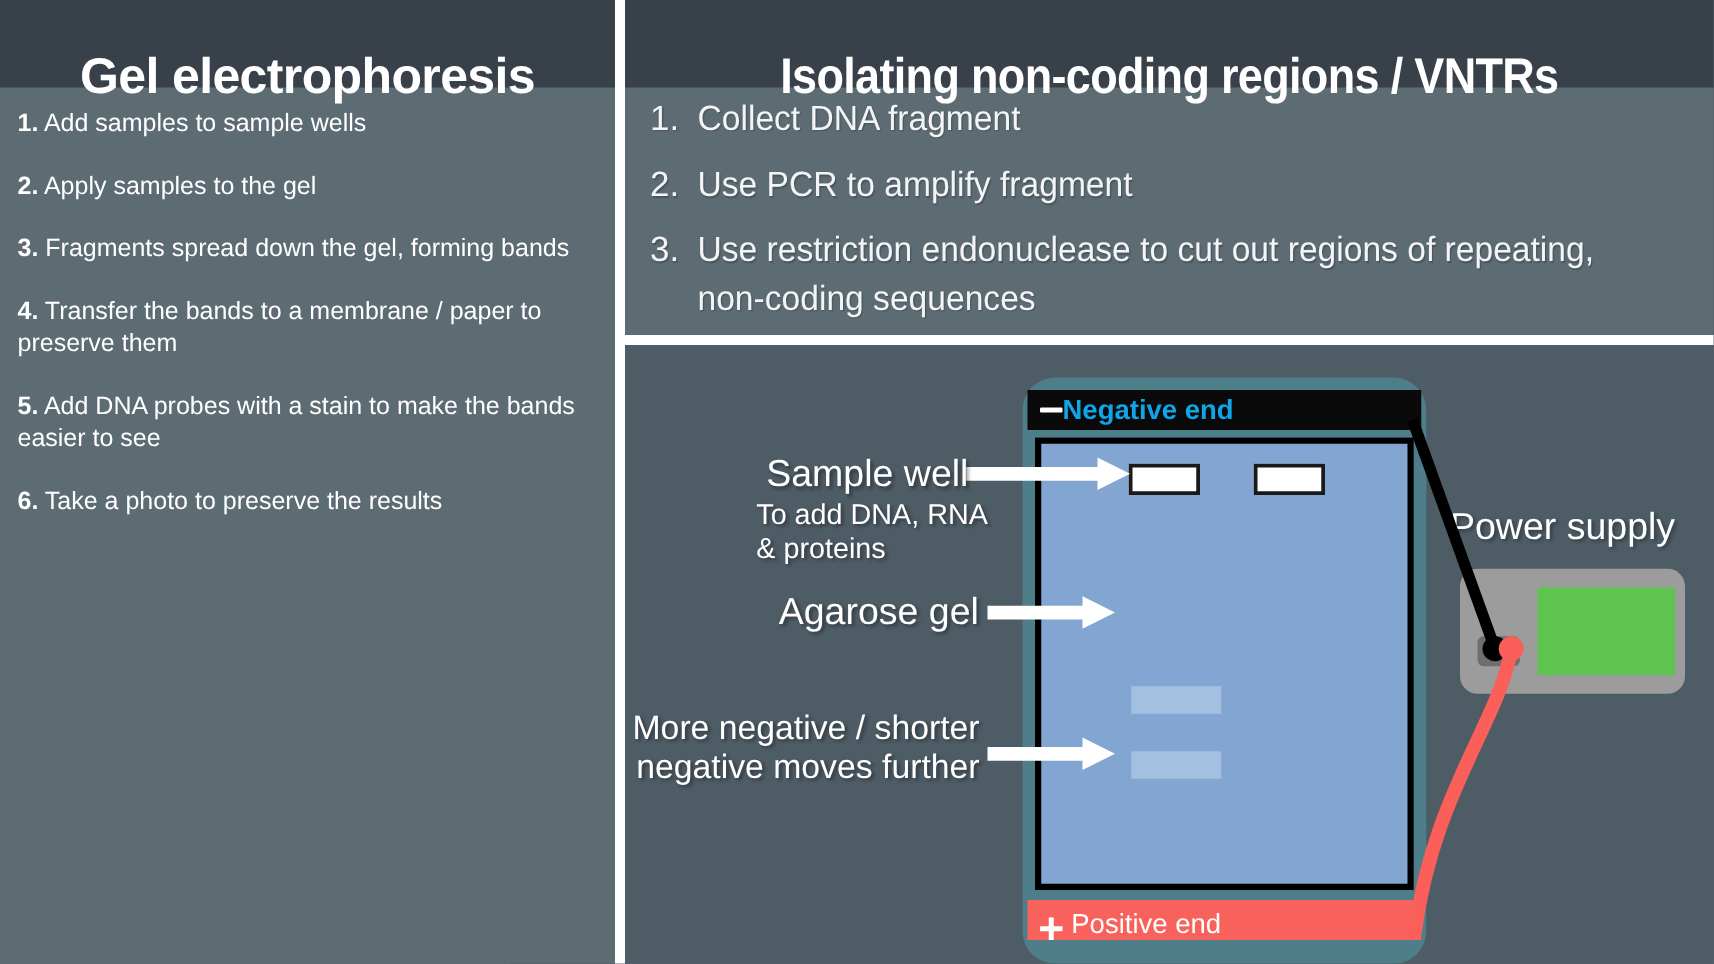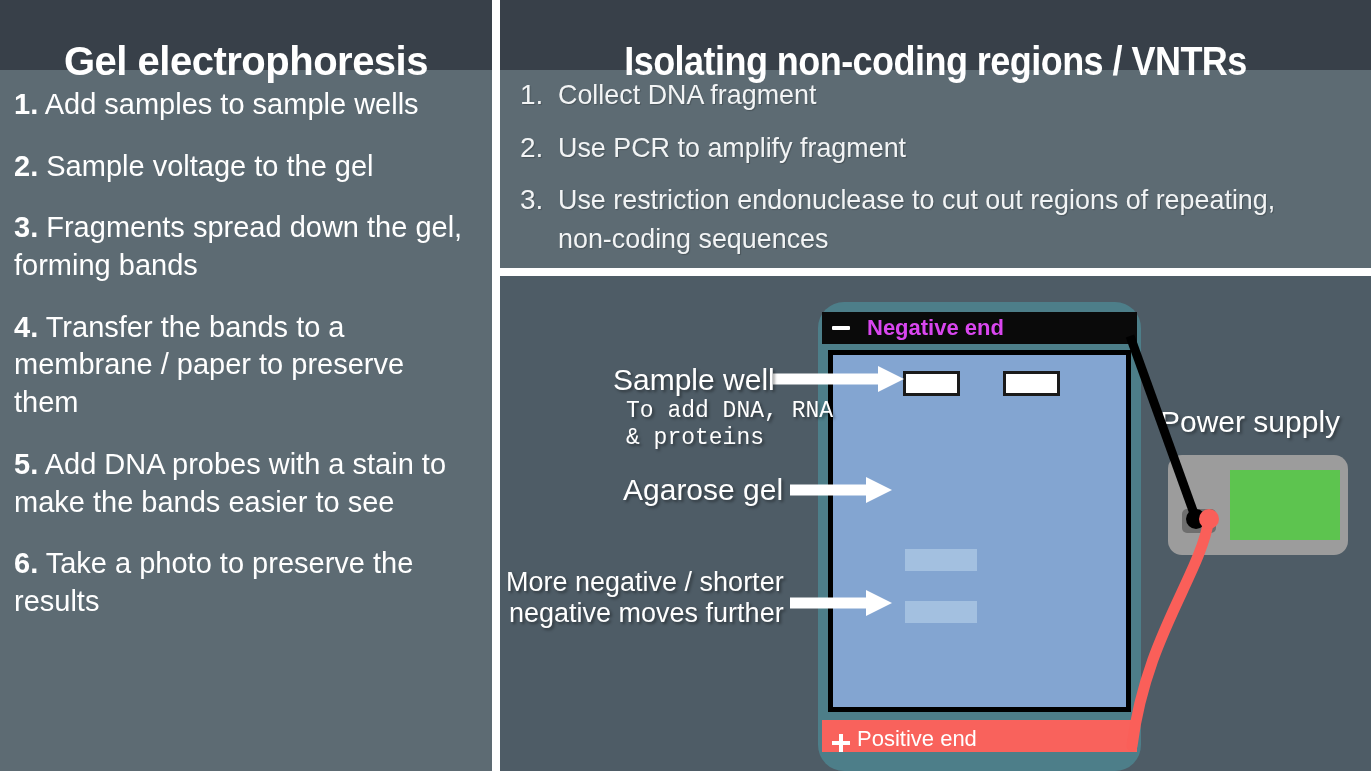--- a/index.html
+++ b/index.html
@@ -15,21 +15,21 @@
   .left-col{position:absolute;left:0;top:0;width:492px;height:771px;background:#5d6b73;}
   .left-header{position:absolute;left:0;top:0;width:492px;height:70px;background:#384049;}
   .left-header-title{
     position:absolute;left:0;top:0;width:492px;height:70px;
     display:flex;align-items:center;justify-content:center;
     color:#ffffff;font-size:40px;font-weight:bold;letter-spacing:-0.5px;
     white-space:nowrap;
   }
   .left-list{position:absolute;left:14px;top:86px;width:460px;}
   .left-item{
-    color:#ffffff;font-size:29px;line-height:1.30;
+    color:#ffffff;font-size:20px;line-height:1.30;
     margin-bottom:24px;
   }
   .left-item .num{font-weight:bold;}
 
   
   .v-divider{position:absolute;left:492px;top:0;width:8px;height:771px;background:#ffffff;}
 
   
   .right-col{position:absolute;left:500px;top:0;width:871px;height:771px;background:#5d6b73;}
   .right-header{position:absolute;left:0;top:0;width:871px;height:70px;background:#384049;}
@@ -57,22 +57,22 @@
   
   .tank{
     position:absolute;left:318px;top:26px;width:323px;height:469px;
     background:#4d7e89;border-radius:26px;
   }
   
   .neg-bar{
     position:absolute;left:322px;top:36px;width:315px;height:32px;
     background:#0a0a0a;
     display:flex;align-items:center;
-    color:#d946ef;font-size:22px;font-weight:bold;
-    padding-left:10px;box-sizing:border-box;gap:17px;
+    color:#0ea5e9;font-size:22px;font-weight:bold;
+    padding-left:10px;box-sizing:border-box;gap:0;
   }
   .neg-sign{display:inline-block;width:18px;height:4px;background:#ffffff;border-radius:1px;}
   
   .pos-bar{
     position:absolute;left:322px;top:444px;width:315px;height:32px;
     background:#f9625c;
     display:flex;align-items:flex-end;
     color:#ffffff;font-size:22px;
     padding-left:10px;box-sizing:border-box;gap:7px;
   }
@@ -111,41 +111,41 @@
   
   .overlay{position:absolute;left:0;top:0;width:871px;height:495px;pointer-events:none;}
 
   
   .lbl{position:absolute;color:#ffffff;text-shadow:2px 2px 3px rgba(0,0,0,0.40);}
   .lbl-big{font-size:30px;line-height:1.08;white-space:nowrap;}
   .lbl-sub{font-size:23px;line-height:1.16;}
   .lbl-mid{font-size:27px;line-height:1.16;text-align:right;}
 
   .lbl-sample{left:113px;top:88px;}
-  .lbl-sample-sub{left:126px;top:122px;font-family:Liberation Mono, monospace;}
+  .lbl-sample-sub{left:105px;top:122px;}
   .lbl-agarose{left:123px;top:198px;}
   .lbl-more{left:6px;top:291px;}
 </style>
 </head>
 <body>
 
 <div class="page">
 
   <section class="left-col">
     <div class="left-header">
       <h1 class="left-header-title">Gel electrophoresis</h1>
     </div>
     <ol class="left-list" style="list-style:none;margin:0;padding:0;">
       <li class="left-item">
         <span class="num">1.</span>
         <span class="txt">Add samples to sample wells</span>
       </li>
       <li class="left-item">
         <span class="num">2.</span>
-        <span class="txt">Sample voltage to the gel</span>
+        <span class="txt">Apply samples to the gel</span>
       </li>
       <li class="left-item">
         <span class="num">3.</span>
         <span class="txt">Fragments spread down the gel, forming bands</span>
       </li>
       <li class="left-item">
         <span class="num">4.</span>
         <span class="txt">Transfer the bands to a membrane / paper to preserve them</span>
       </li>
       <li class="left-item">

